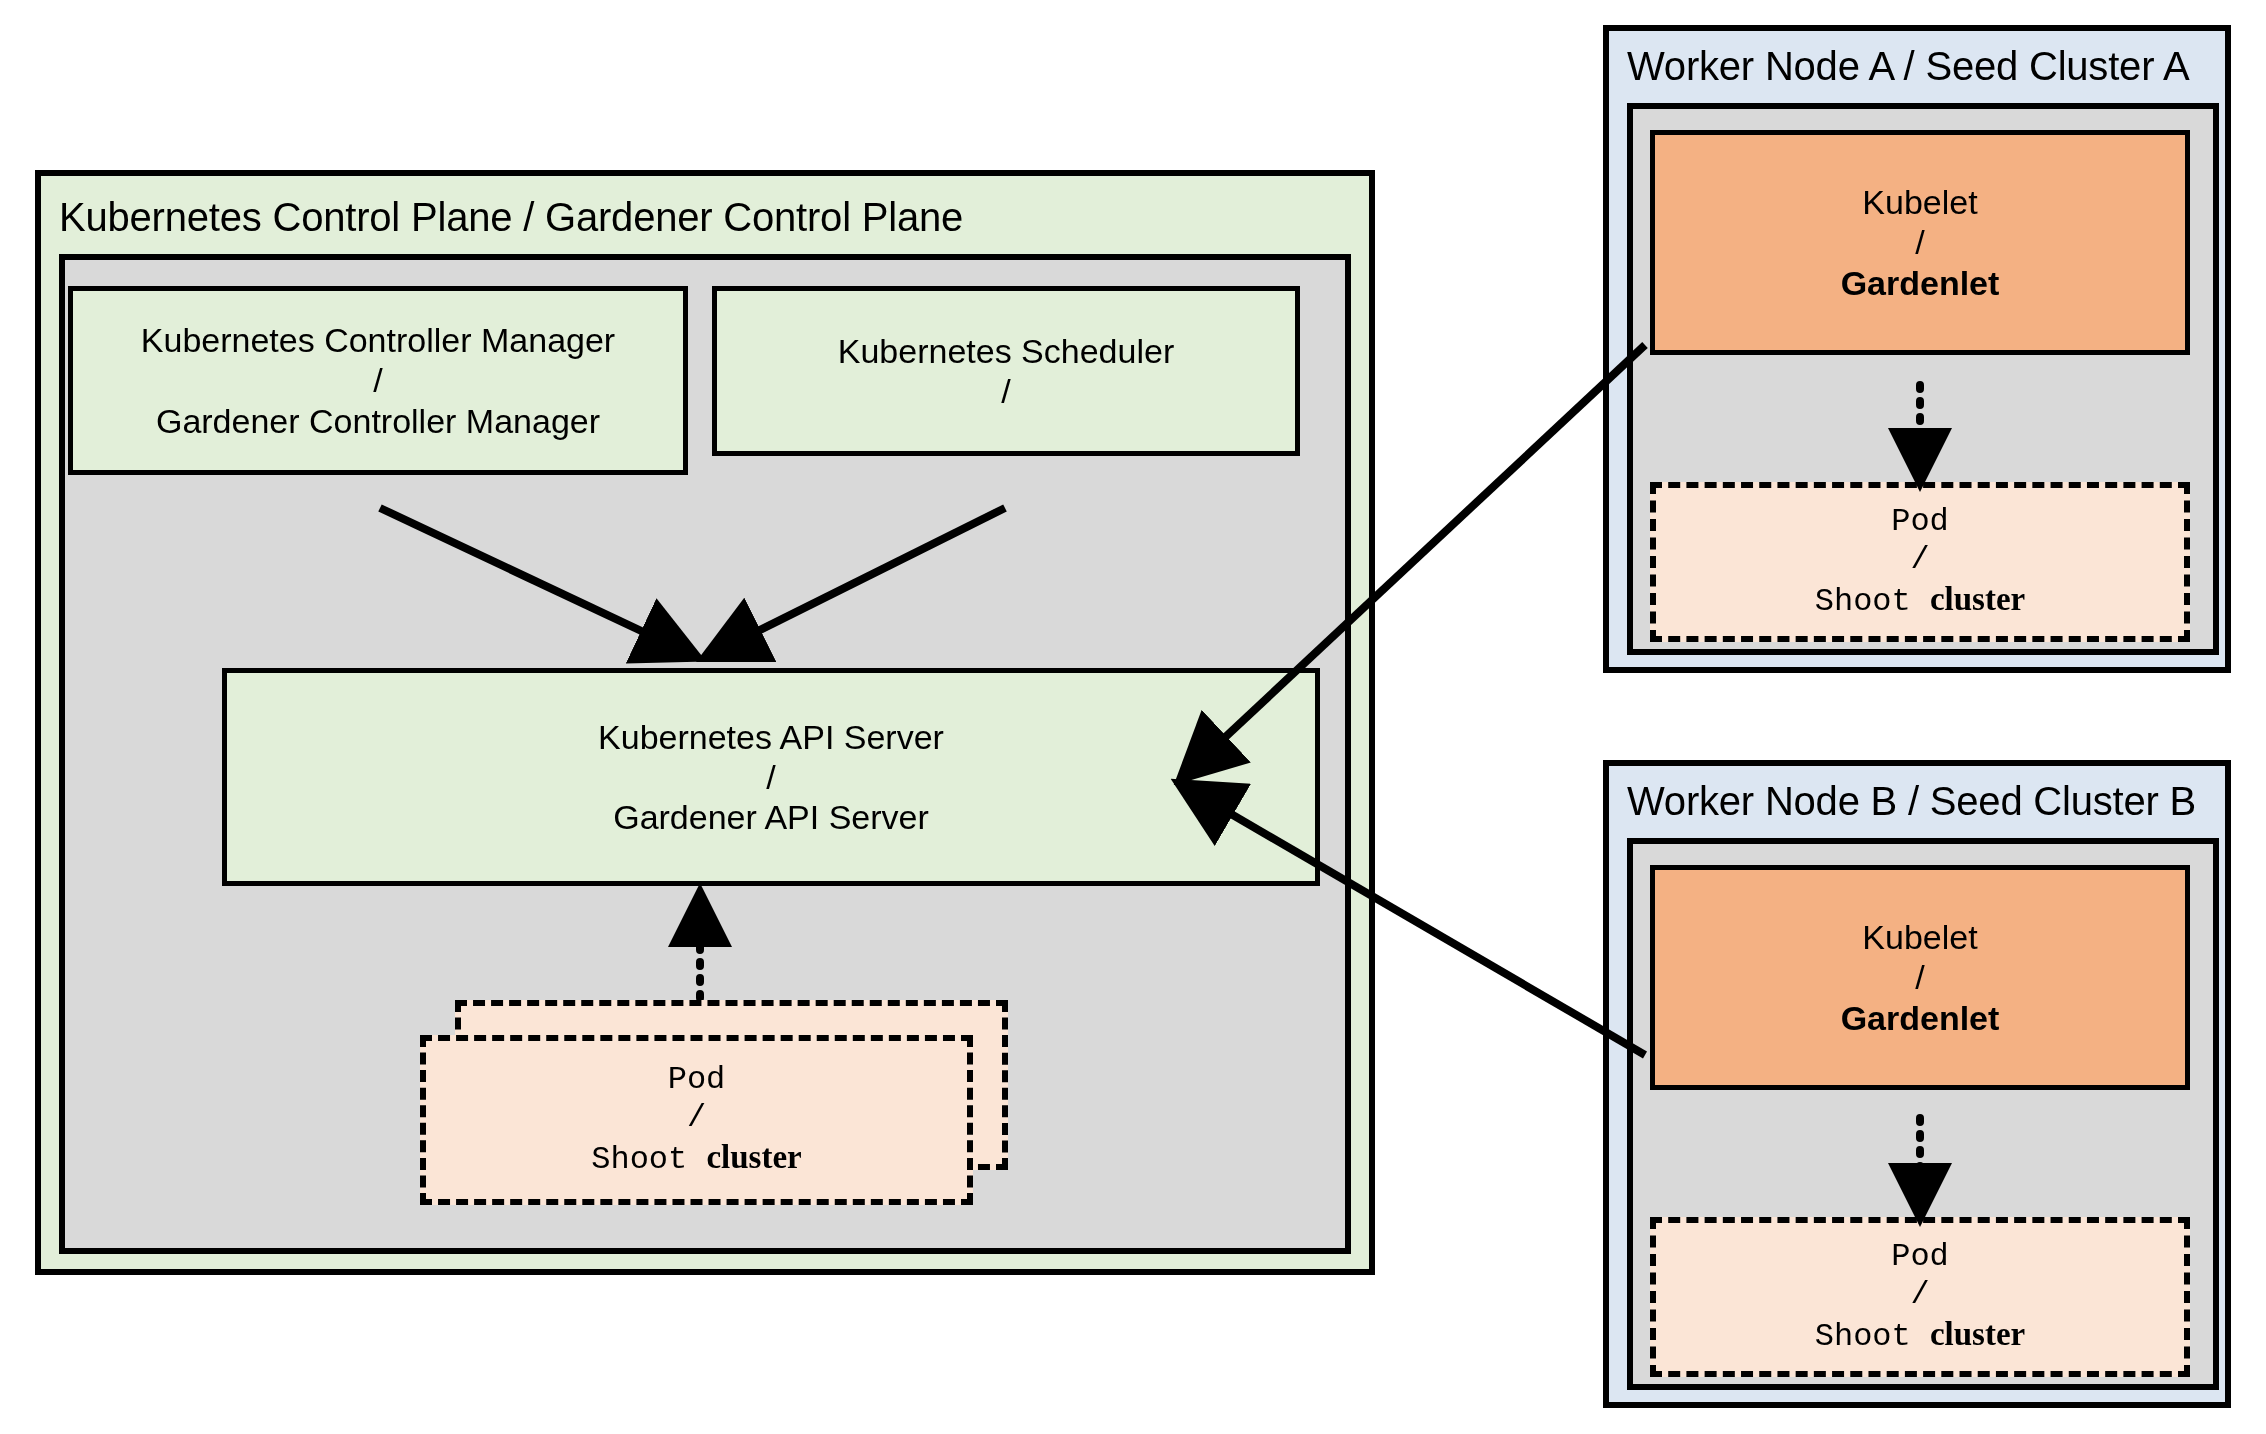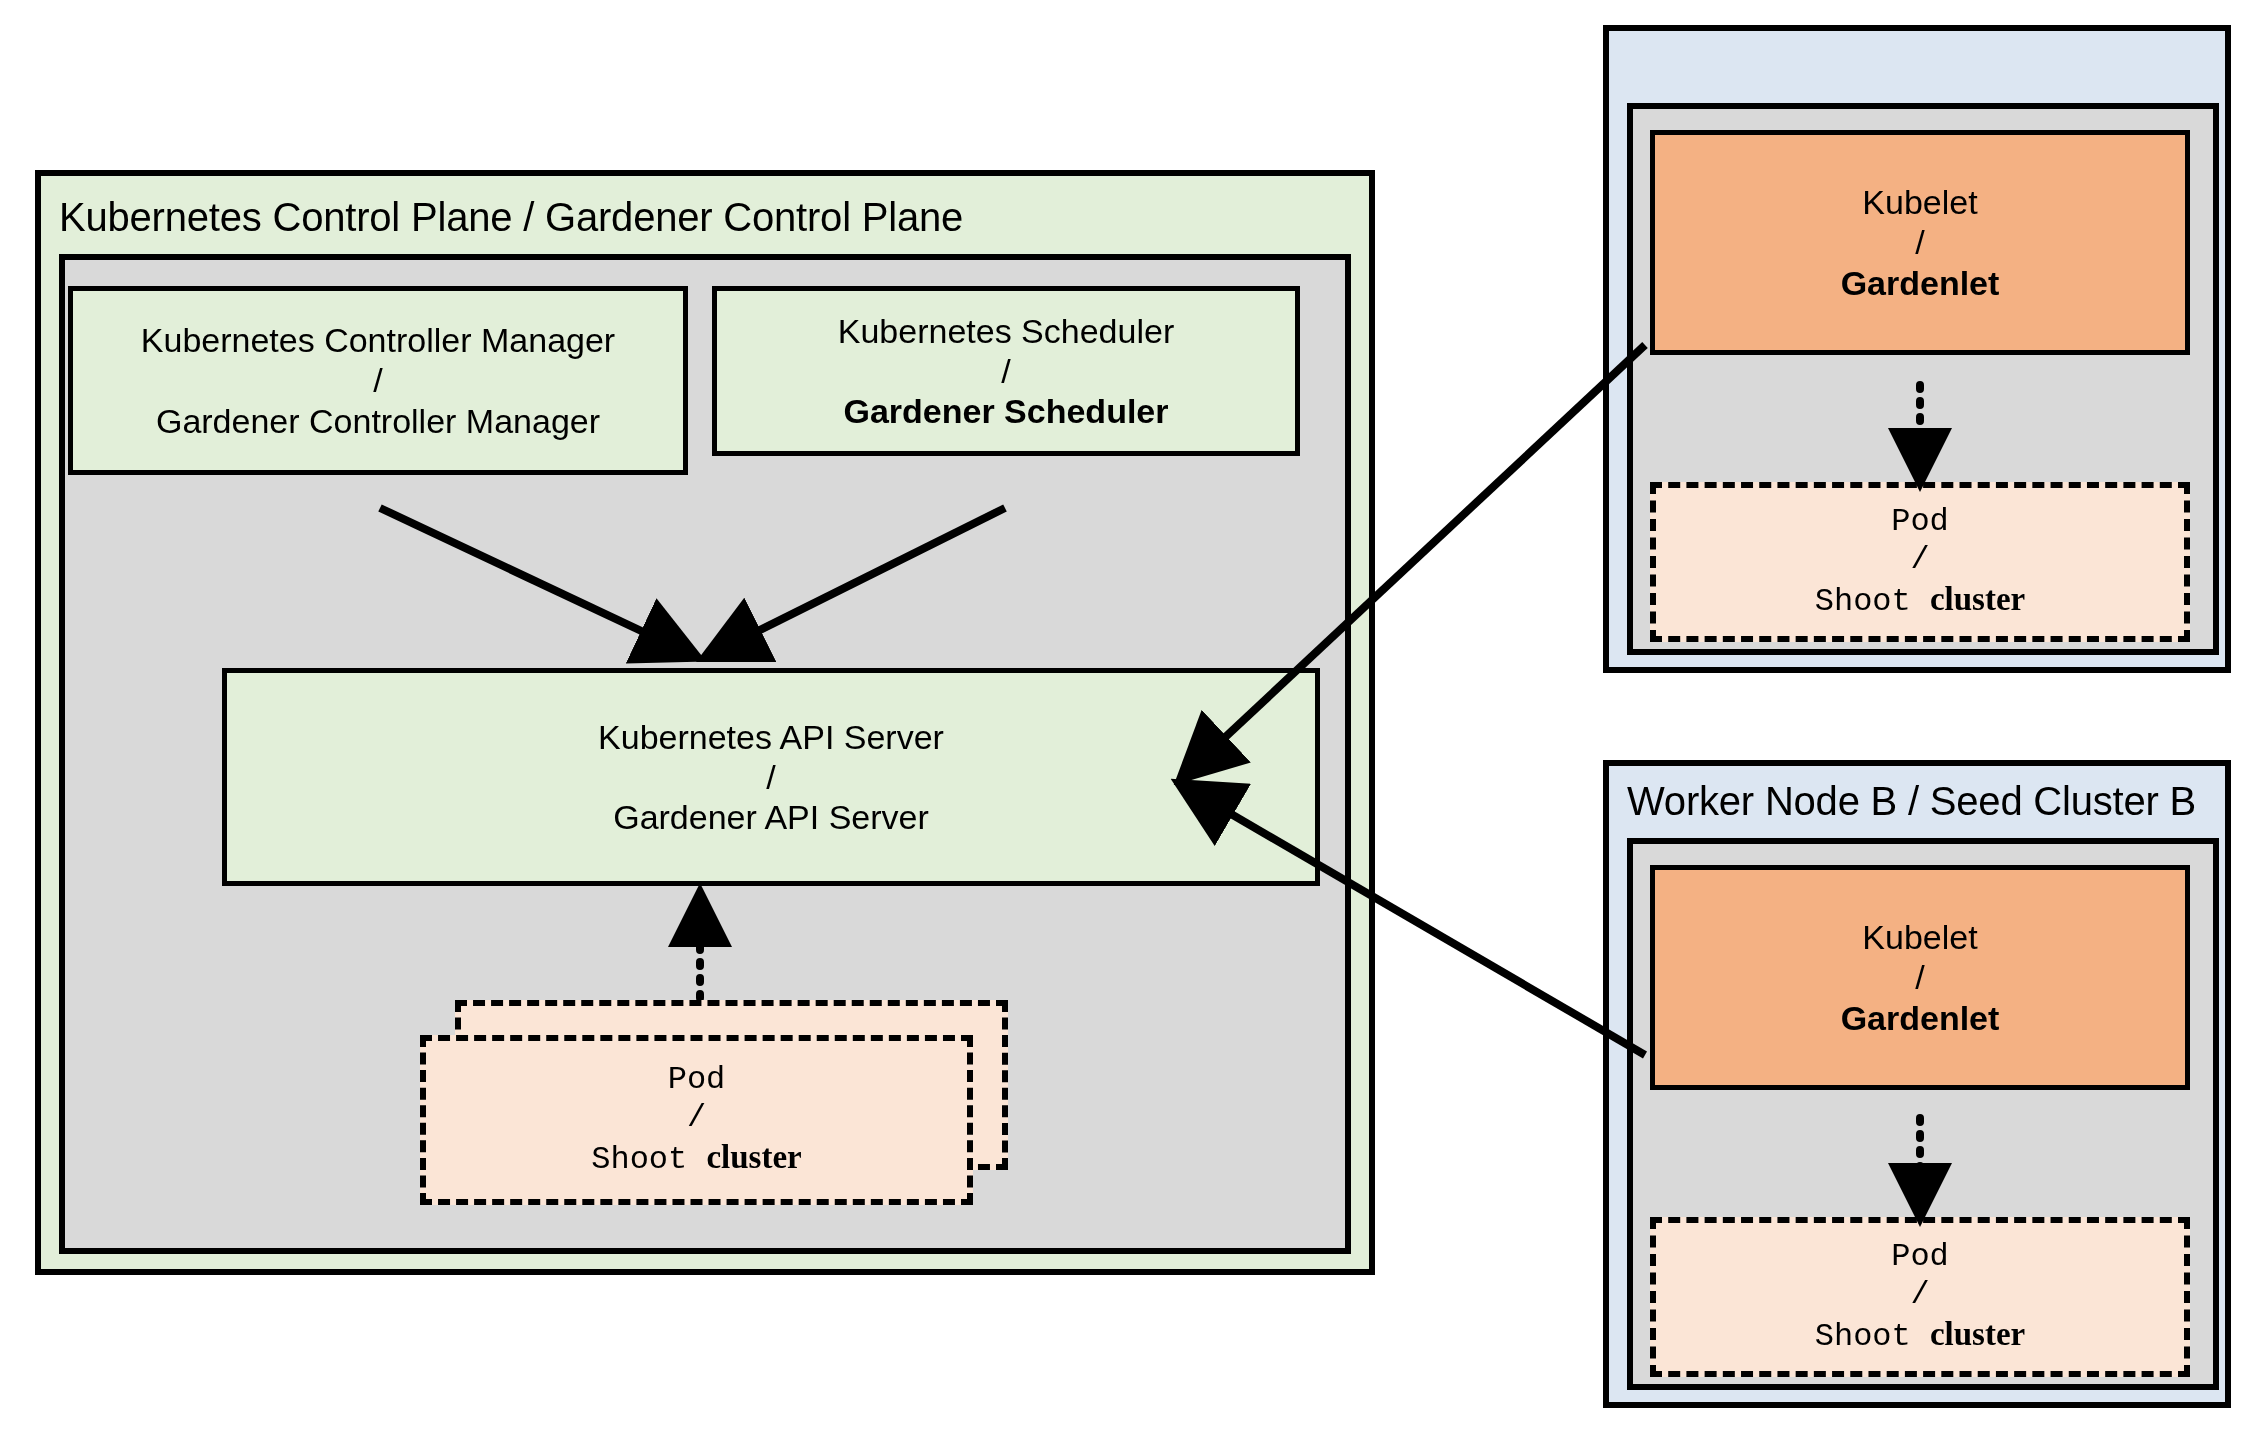--- a/index.html
+++ b/index.html
@@ -121,40 +121,40 @@
 
   <div class="abs green-box" style="left:68px; top:286px; width:620px; height:189px;">
     <div class="box-line">Kubernetes Controller Manager</div>
     <div class="slash">/</div>
     <div class="box-line">Gardener Controller Manager</div>
   </div>
 
   <div class="abs green-box" style="left:712px; top:286px; width:588px; height:170px;">
     <div class="box-line">Kubernetes Scheduler</div>
     <div class="slash">/</div>
-    <div class="box-line bold">Gardener Scheduler</div>
   </div>
 
   <div class="abs green-box" style="left:222px; top:668px; width:1098px; height:218px;">
     <div class="box-line">Kubernetes API Server</div>
     <div class="slash">/</div>
     <div class="box-line">Gardener API Server</div>
   </div>
 
   <div class="abs pod-box" style="left:455px; top:1000px; width:553px; height:170px; z-index:2;">
   </div>
 
   <div class="abs pod-box" style="left:420px; top:1035px; width:553px; height:170px; z-index:3;">
     <div class="mono">Pod</div>
     <div class="mono-slash">/</div>
     <div class="mono"><span>Shoot </span><span class="bold-sans">cluster</span></div>
   </div>
 
   <div class="abs outer-blue" style="left:1603px; top:25px; width:628px; height:648px;">
 
+    <div class="panel-title abs" style="left:18px; top:14px;">Worker Node A / Seed Cluster A</div>
 
     <div class="abs inner-gray" style="left:18px; top:72px; width:592px; height:552px;"></div>
   </div>
 
   <div class="abs orange-box" style="left:1650px; top:130px; width:540px; height:225px;">
     <div class="box-line">Kubelet</div>
     <div class="slash">/</div>
     <div class="box-line bold">Gardenlet</div>
   </div>
 

